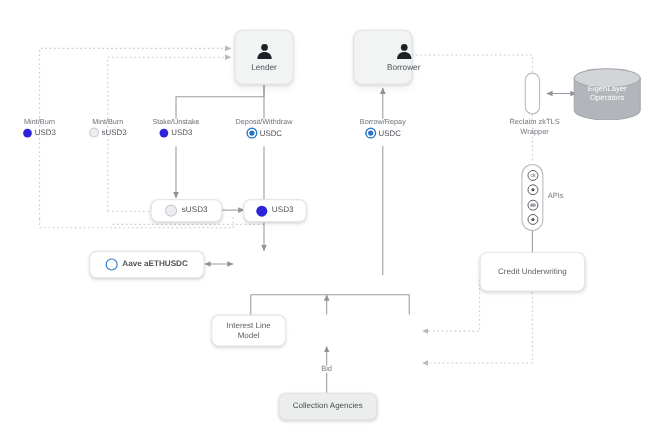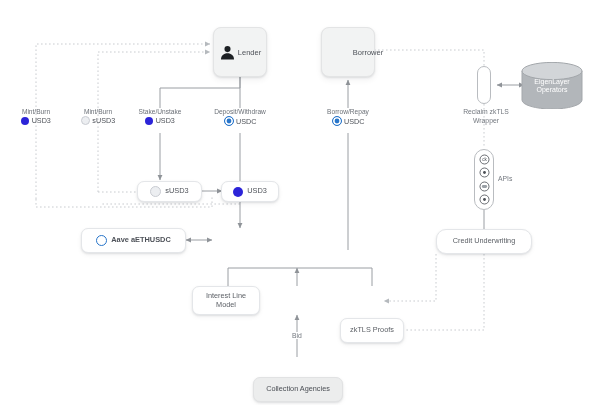--- a/index.html
+++ b/index.html
@@ -13,24 +13,24 @@
 
   .node{position:absolute;box-sizing:border-box;display:flex;align-items:center;
         justify-content:center;text-align:center;line-height:1.2;}
 
   
   .card{
     background:#ffffff;border:1px solid #e4e6e9;border-radius:7px;
     box-shadow:0 1px 2px rgba(22,25,30,.10),0 2px 5px rgba(22,25,30,.05);
     color:#5c6066;
   }
-  .card.gray{background:#eceded;border-color:#e1e2e3;color:#4a4e54;margin-top:20px;}
+  .card.gray{background:#eceded;border-color:#e1e2e3;color:#4a4e54;}
 
   .actor{
-    flex-direction:row;gap:2px;
+    flex-direction:column;gap:2px;
     background:#f2f3f3;border:1px solid #e3e4e5;border-radius:8px;
     box-shadow:0 1px 2px rgba(22,25,30,.10),0 3px 6px rgba(22,25,30,.06);
   }
   .actor .avatar{width:17px;height:17px;display:block;}
   .actor .lbl{font-size:7.5px;color:#4e5259;}
 
   .lbl-group{position:absolute;display:flex;flex-direction:column;align-items:center;
              gap:1px;width:90px;text-align:center;}
   .lbl-group .t1{font-size:6.6px;color:#6b7077;white-space:nowrap;}
   .lbl-group .t2{font-size:7.2px;color:#4e5259;display:flex;align-items:center;gap:2.5px;white-space:nowrap;}
@@ -200,29 +200,26 @@
   </div>
 
 
   <div class="node card t-small multiline" style="left:192px;top:286px;width:68px;height:29px;">
     <span>Interest Line
 Model</span>
   </div>
 
 
 
-  <div class="node card t-small" style="left:340px;top:318px;width:64px;height:25px;">
-    <span>zkTLS Proofs</span>
-  </div>
 
   <div class="node card gray t-small" style="left:253px;top:357px;width:90px;height:25px;">
     <span>Collection Agencies</span>
   </div>
 
-  <div class="node card t-small" style="left:436px;top:229px;width:96px;height:25px;border-radius:10px;">
+  <div class="node card t-small" style="left:436px;top:229px;width:96px;height:36px;">
     <span>Credit Underwriting</span>
   </div>
 
   <div class="plain-lbl" style="left:290px;top:332px;">Bid</div>
   <div class="plain-lbl" style="left:496px;top:175px;">APIs</div>
 
   <div class="capsule" style="left:477px;top:66px;width:14px;height:38px;"></div>
   <div class="plain-lbl multiline" style="left:448px;top:108px;width:72px;text-align:center;line-height:1.3;background:transparent;">Reclaim zkTLS
 Wrapper</div>
 

